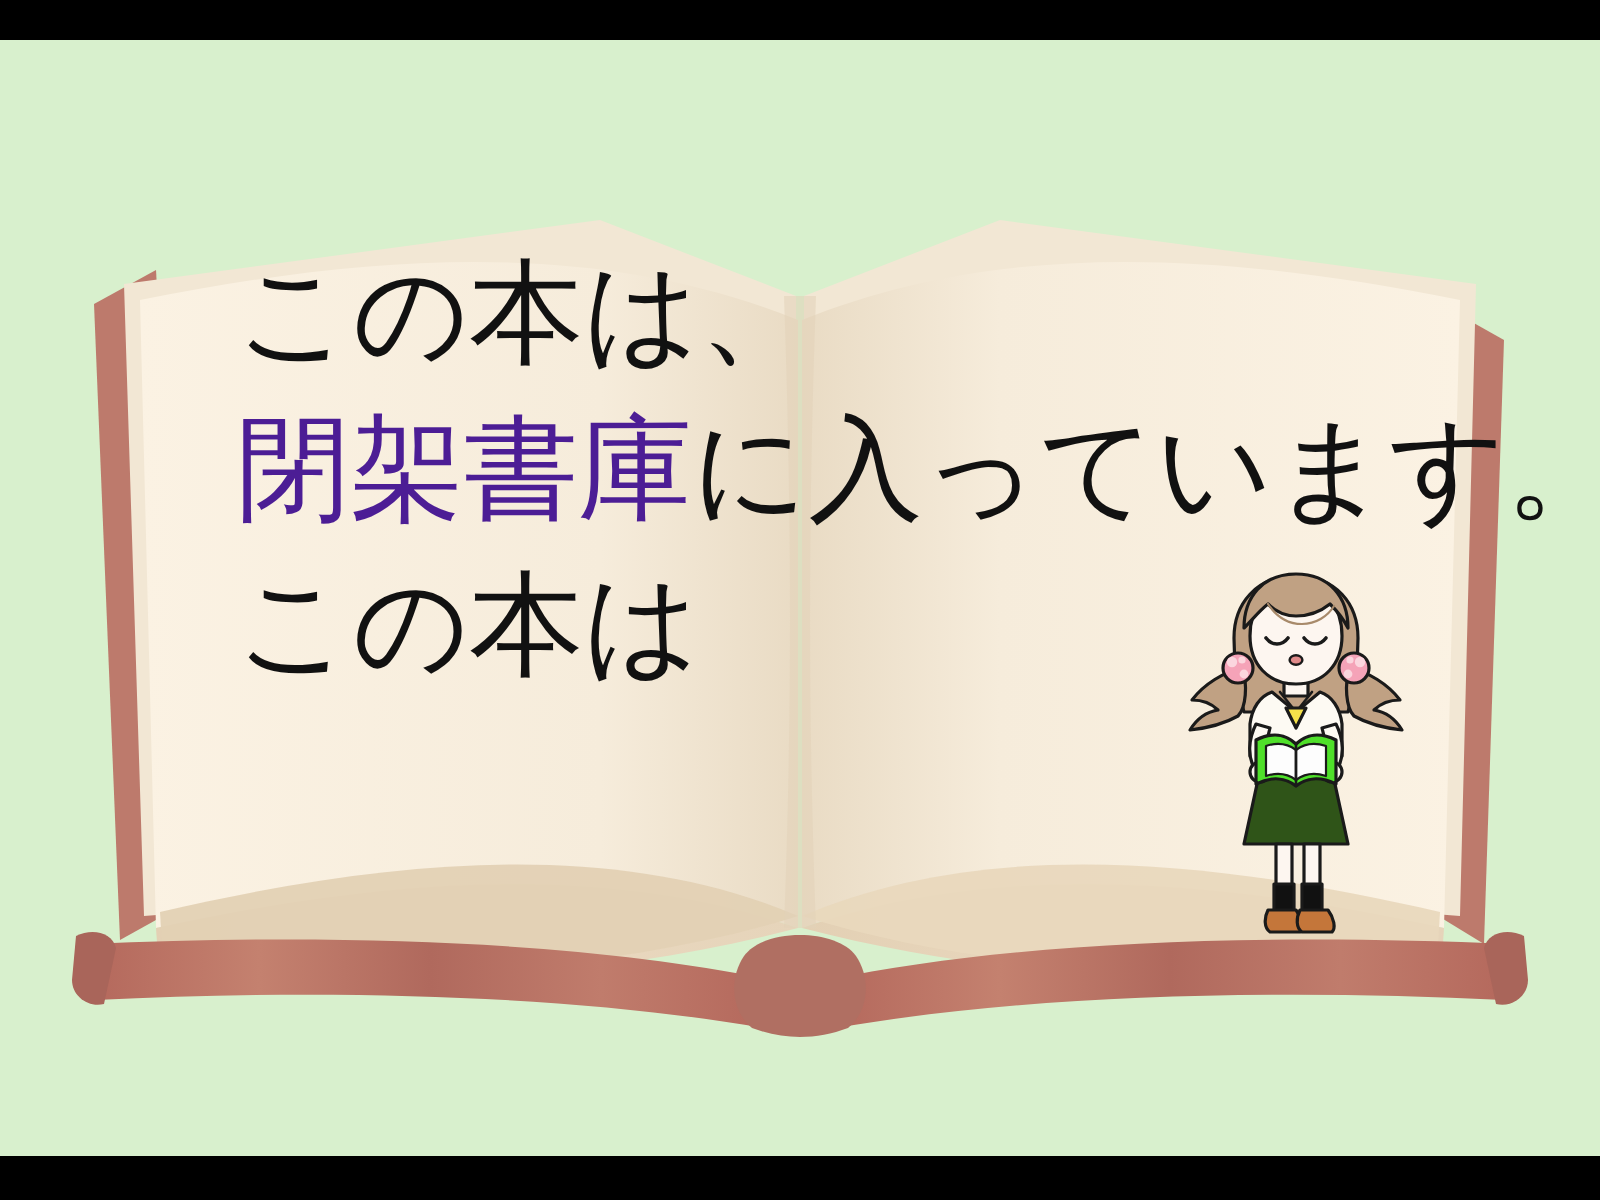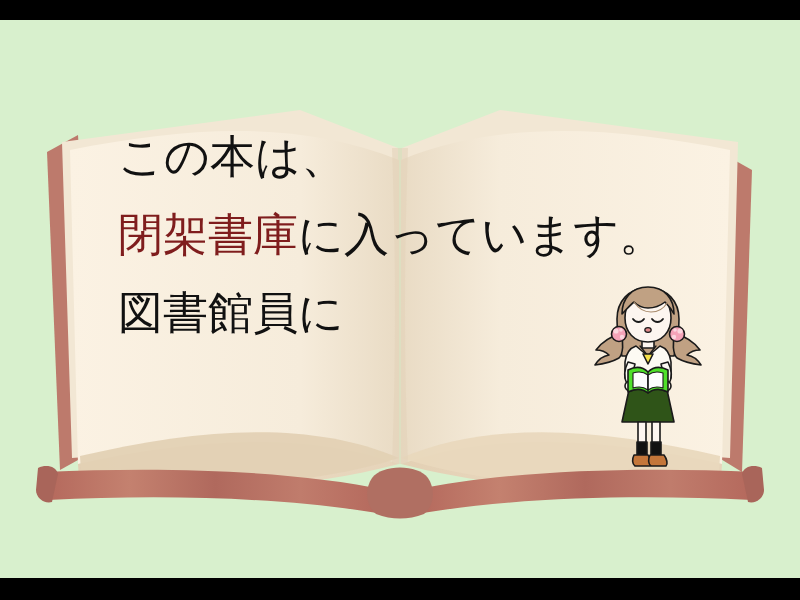--- a/index.html
+++ b/index.html
@@ -56,28 +56,28 @@
   
   #text-block {
     position: absolute;
     left: 118px;
     top: 98px;
     width: 580px;
     z-index: 20;
   }
   .text-line {
     font-family: Liberation Sans, sans-serif;
-    font-size: 45px;
+    font-size: 57px;
     line-height: 78px;
     letter-spacing: 0px;
     white-space: nowrap;
     color: #111111;
   }
   .text-line.indent { padding-left: 16px; }
-  .hl-red { color: #7f1d1d; }
+  .hl-red { color: #4c1d95; }
 
   
   #girl {
     position: absolute;
     left: 588px;
     top: 252px;
     width: 120px;
     height: 200px;
     z-index: 30;
   }
@@ -175,21 +175,21 @@
     </div>
 
     <div id="text-block">
       <div class="text-line">
         <span>この本は、</span>
       </div>
       <div class="text-line">
         <span class="hl-red">閉架書庫</span><span>に入っています。</span>
       </div>
       <div class="text-line">
-        <span>図書館員に</span>
+        <span>この本は</span>
       </div>
     </div>
 
     <div id="girl">
       <svg viewBox="0 0 120 200" xmlns="http://www.w3.org/2000/svg">
         <g stroke="#1a1a1a" stroke-width="1.6" stroke-linejoin="round" stroke-linecap="round">
 
           <path d="M 60,16
                    C 40,16 29,30 29,47
                    C 29,62 31,74 34,84

